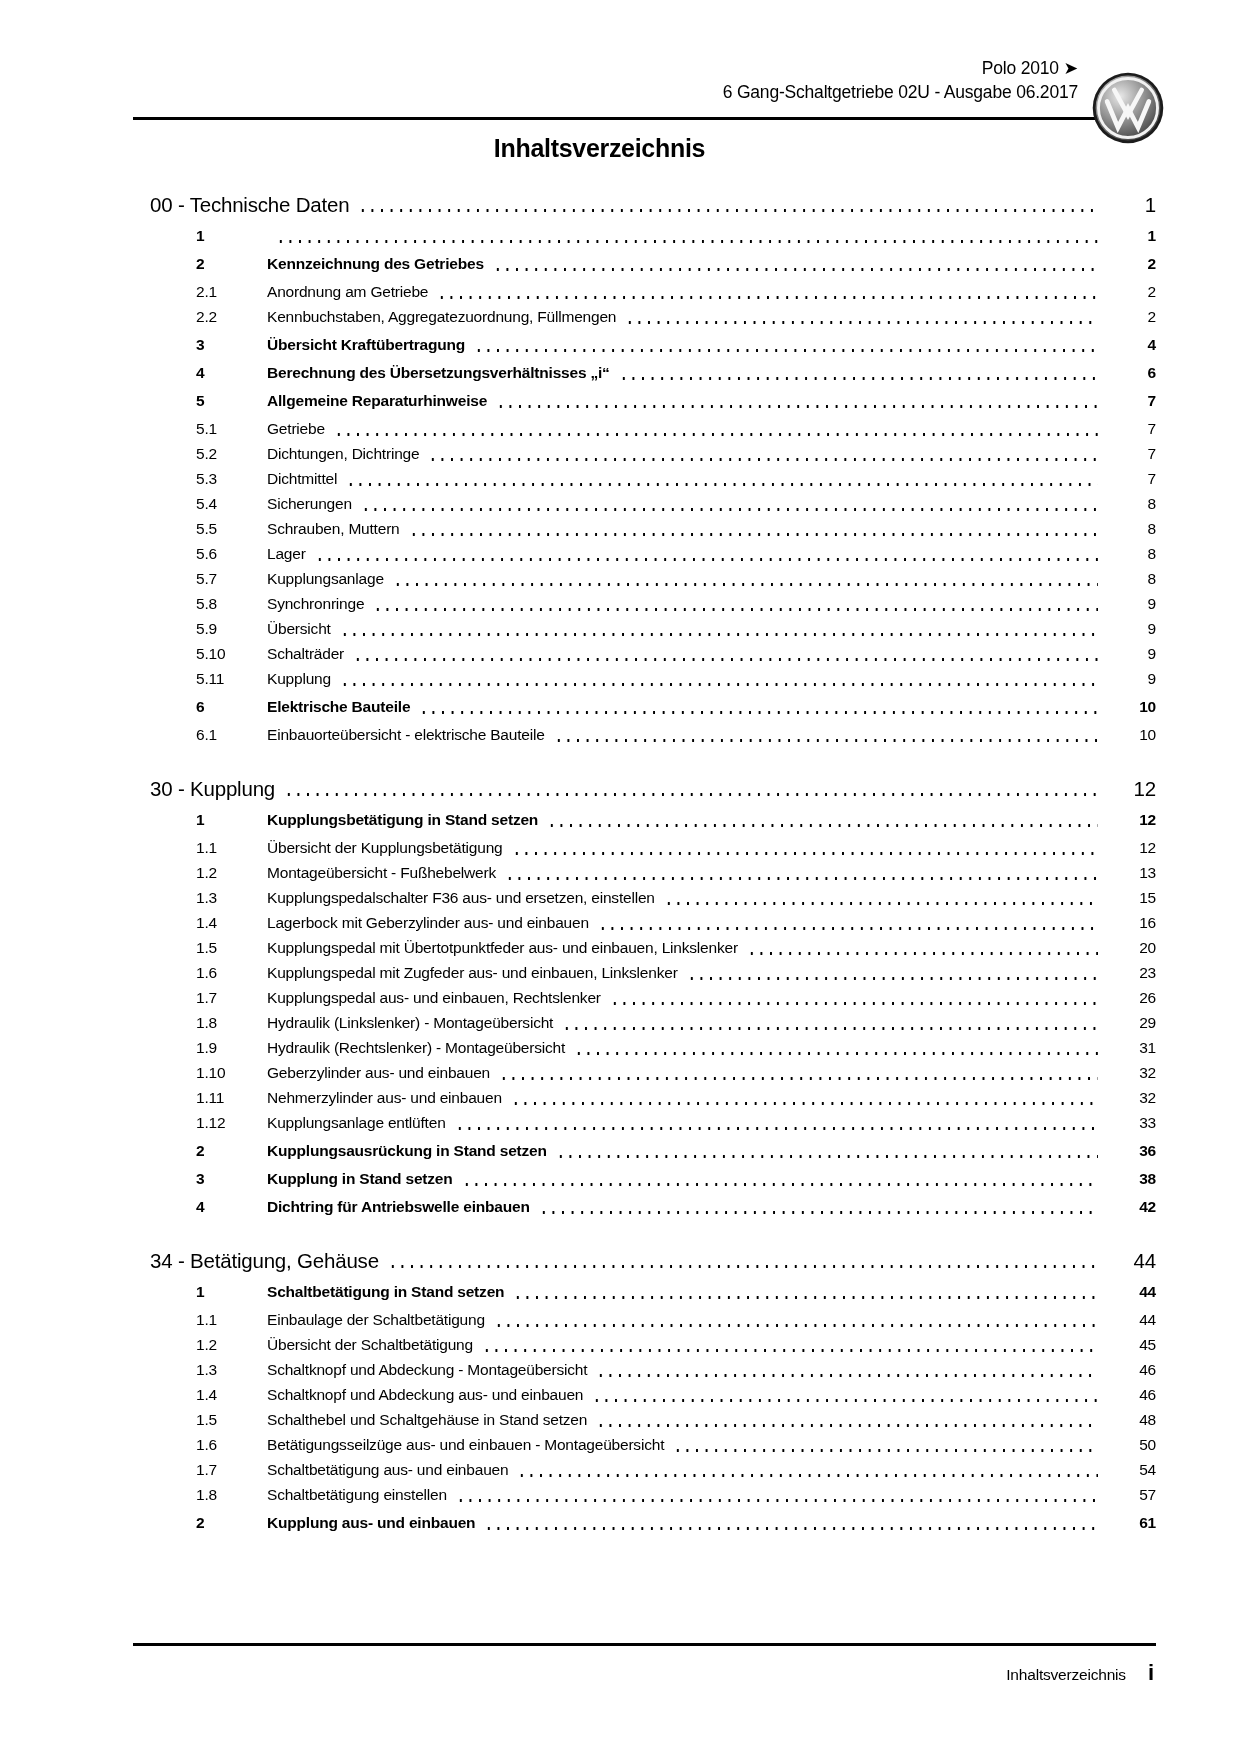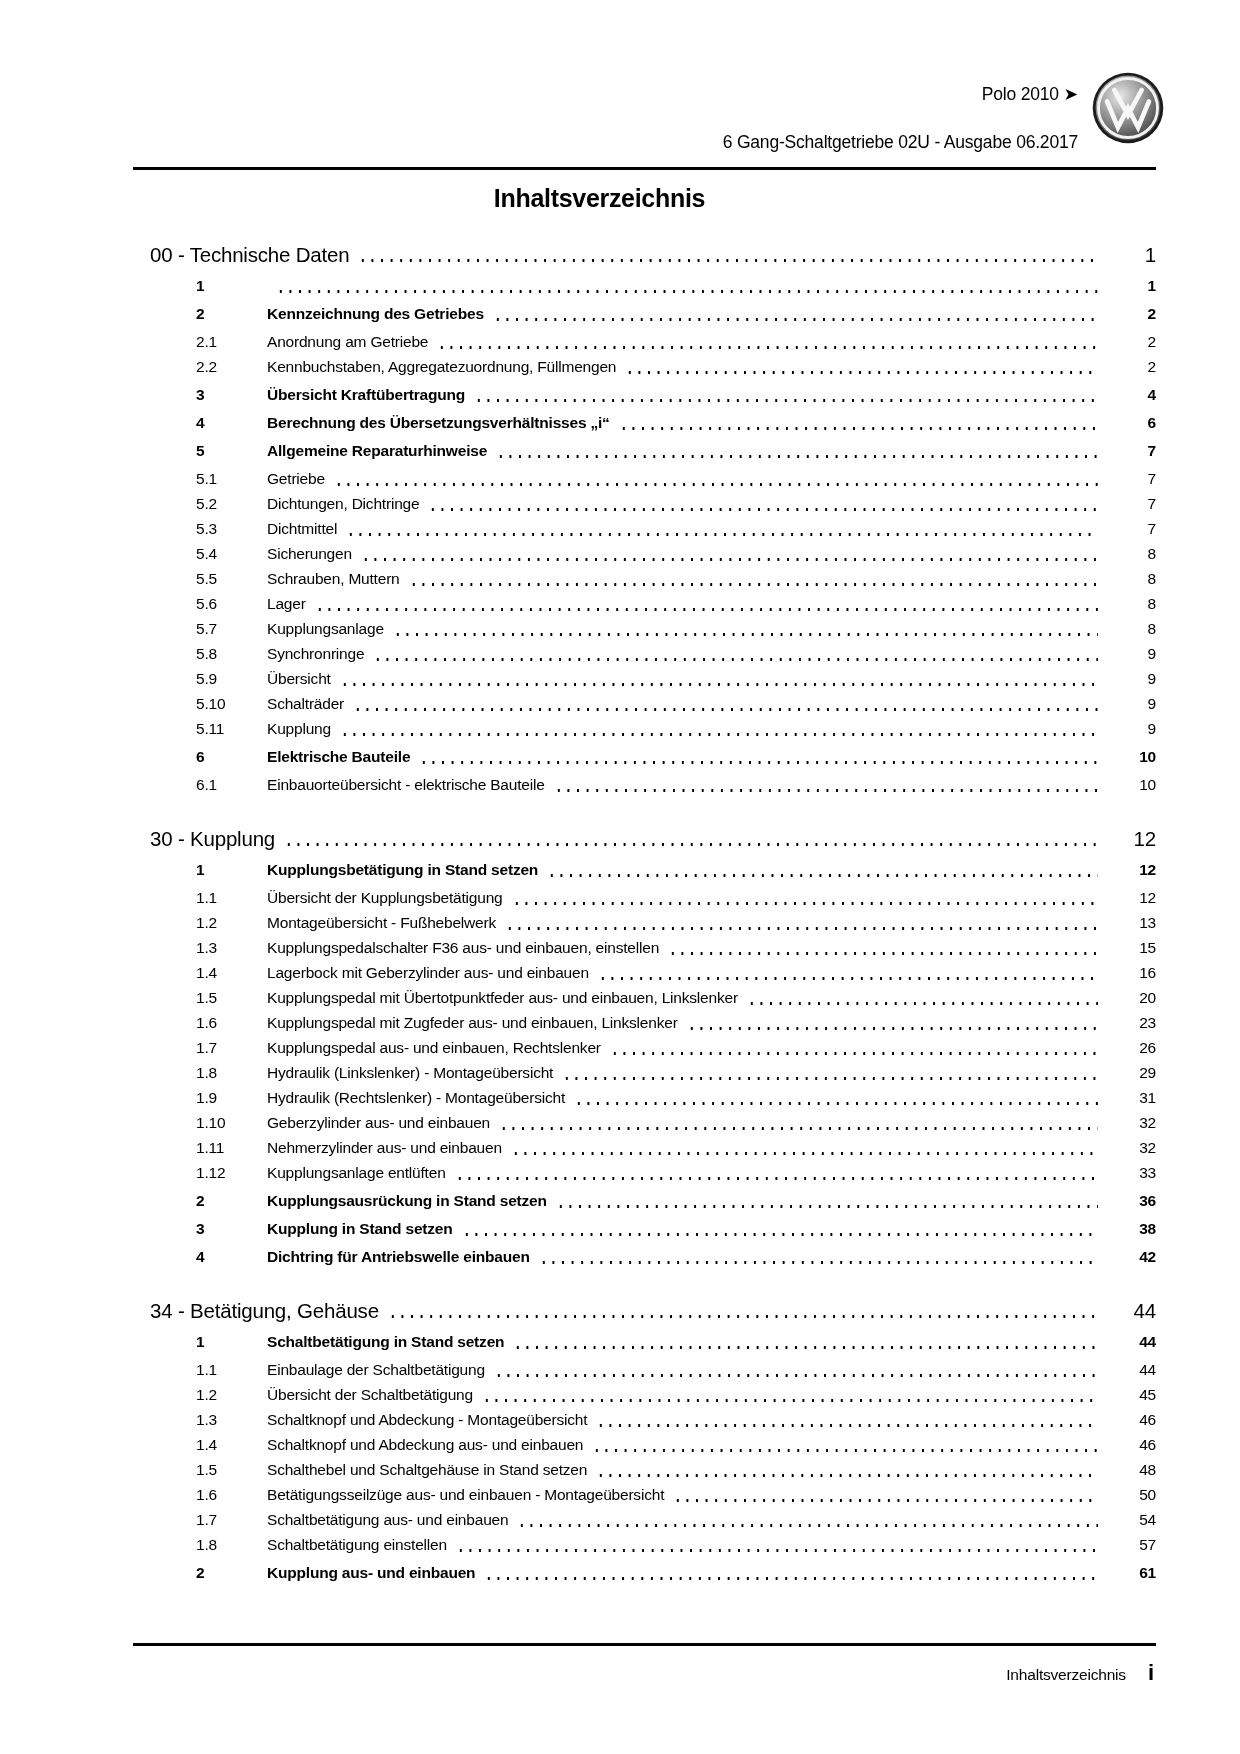--- a/index.html
+++ b/index.html
@@ -12,28 +12,28 @@
     overflow: hidden;
   }
   .page {
     position: absolute; left: 133px; top: 0;
     width: 1023px; height: 1754px;
   }
 
   
   .header {
     position: relative;
-    padding-top: 82px;
+    padding-top: 56px;
     border-bottom: 3px solid #000;
     padding-bottom: 13px;
     padding-right: 78px;
     text-align: right;
   }
   .header-model   { font-size: 17.5px; line-height: 24px; letter-spacing: -0.2px; }
-  .header-edition { font-size: 17.5px; line-height: 24px; letter-spacing: -0.2px; margin-top: 24px; }
+  .header-edition { font-size: 17.5px; line-height: 24px; letter-spacing: -0.2px; }
   .vw-logo {
     position: absolute; right: -8px; top: 70px;
     width: 72px; height: 76px;
   }
 
   
   .doc-title {
     margin-top: 14px;
     text-align: center;
     font-size: 25px; font-weight: bold;
@@ -276,21 +276,21 @@
 
   <div class="row entry">
     <span class="entry-num">1.2</span>
     <span class="entry-title">Montageübersicht - Fußhebelwerk</span>
     <span class="leader"></span>
     <span class="pagenum">13</span>
   </div>
 
   <div class="row entry">
     <span class="entry-num">1.3</span>
-    <span class="entry-title">Kupplungspedalschalter F36 aus- und einbauen, einstellen</span>
+    <span class="entry-title">Kupplungspedalschalter F36 aus- und ersetzen, einstellen</span>
     <span class="leader"></span>
     <span class="pagenum">15</span>
   </div>
 
   <div class="row entry">
     <span class="entry-num">1.4</span>
     <span class="entry-title">Lagerbock mit Geberzylinder aus- und einbauen</span>
     <span class="leader"></span>
     <span class="pagenum">16</span>
   </div>

